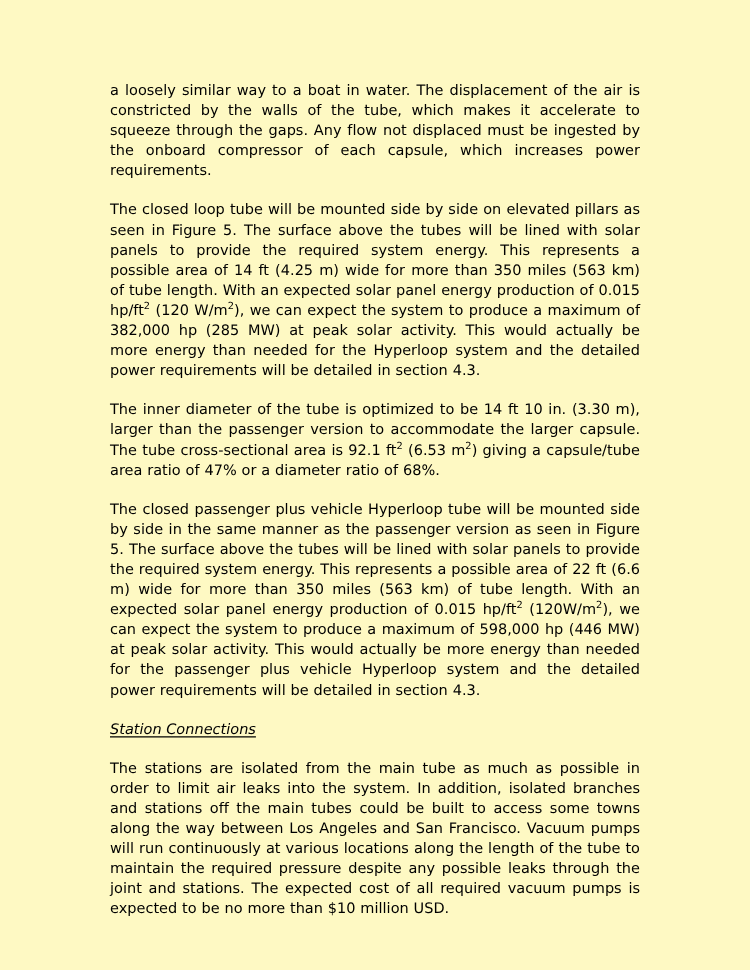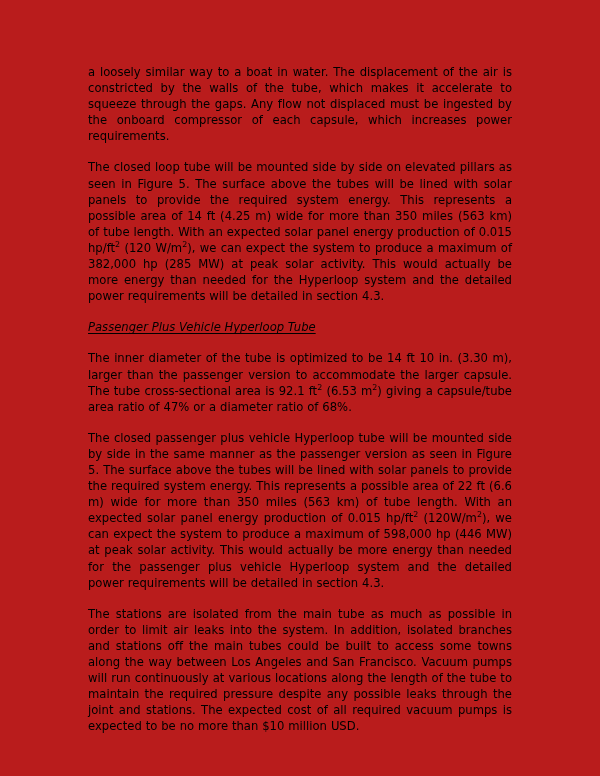--- a/index.html
+++ b/index.html
@@ -12,21 +12,21 @@
     width: 600px;
     height: 776px;
     font-family: "DejaVu Sans", "Liberation Sans", sans-serif;
     color: #000000;
     -webkit-font-smoothing: antialiased;
   }
   .page {
     position: relative;
     width: 600px;
     height: 776px;
-    background: #b91c1c;
+    background: #fef9c3;
     box-sizing: border-box;
   }
   .content {
     position: absolute;
     left: 88px;
     top: 64px;
     width: 424px;
   }
   p.para {
     margin: 0 0 15px 0;
@@ -56,18 +56,18 @@
     line-height: 0;
   }
 </style>
 </head>
 <body>
 
 <div class="page">
   <div class="content" id="content-root">
       <p class="para">a loosely similar way to a boat in water. The displacement of the air is constricted by the walls of the tube, which makes it accelerate to squeeze through the gaps. Any flow not displaced must be ingested by the onboard compressor of each capsule, which increases power requirements.</p>
       <p class="para"><span>The closed loop tube will be mounted side by side on elevated pillars as seen in Figure 5. The surface above the tubes will be lined with solar panels to provide the required system energy. This represents a possible area of 14 ft (4.25 m) wide for more than 350 miles (563 km) of tube length. With an expected solar panel energy production of 0.015 hp/ft</span><sup>2</sup><span> (120 W/m</span><sup>2</sup><span>), we can expect the system to produce a maximum of 382,000 hp (285 MW) at peak solar activity. This would actually be more energy than needed for the Hyperloop system and the detailed power requirements will be detailed in section 4.3.</span></p>
-      <h3 class="subhead">Passenger Plus Vehicle Hyperloop Tube</h3>
       <p class="para"><span>The inner diameter of the tube is optimized to be 14 ft 10 in. (3.30 m), larger than the passenger version to accommodate the larger capsule. The tube cross-sectional area is 92.1 ft</span><sup>2</sup><span> (6.53 m</span><sup>2</sup><span>) giving a capsule/tube area ratio of 47% or a diameter ratio of 68%.</span></p>
       <p class="para"><span>The closed passenger plus vehicle Hyperloop tube will be mounted side by side in the same manner as the passenger version as seen in Figure 5. The surface above the tubes will be lined with solar panels to provide the required system energy. This represents a possible area of 22 ft (6.6 m) wide for more than 350 miles (563 km) of tube length. With an expected solar panel energy production of 0.015 hp/ft</span><sup>2</sup><span> (120W/m</span><sup>2</sup><span>), we can expect the system to produce a maximum of 598,000 hp (446 MW) at peak solar activity. This would actually be more energy than needed for the passenger plus vehicle Hyperloop system and the detailed power requirements will be detailed in section 4.3.</span></p>
+      <h3 class="subhead">Station Connections</h3>
       <p class="para">The stations are isolated from the main tube as much as possible in order to limit air leaks into the system. In addition, isolated branches and stations off the main tubes could be built to access some towns along the way between Los Angeles and San Francisco. Vacuum pumps will run continuously at various locations along the length of the tube to maintain the required pressure despite any possible leaks through the joint and stations. The expected cost of all required vacuum pumps is expected to be no more than $10 million USD.</p>
     </div>
 </div>
 
 </body></html>

